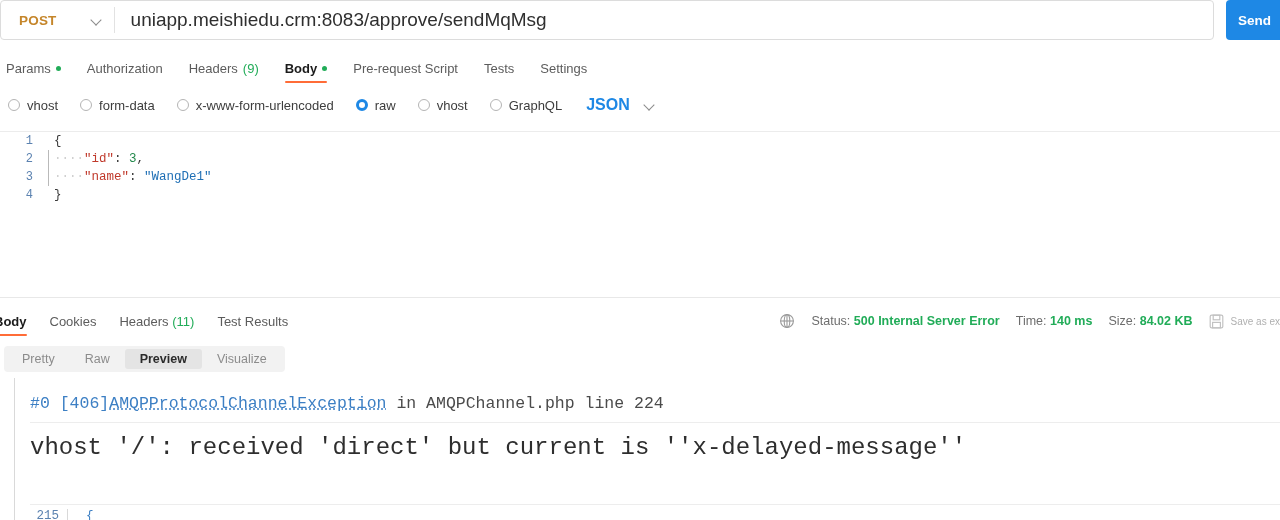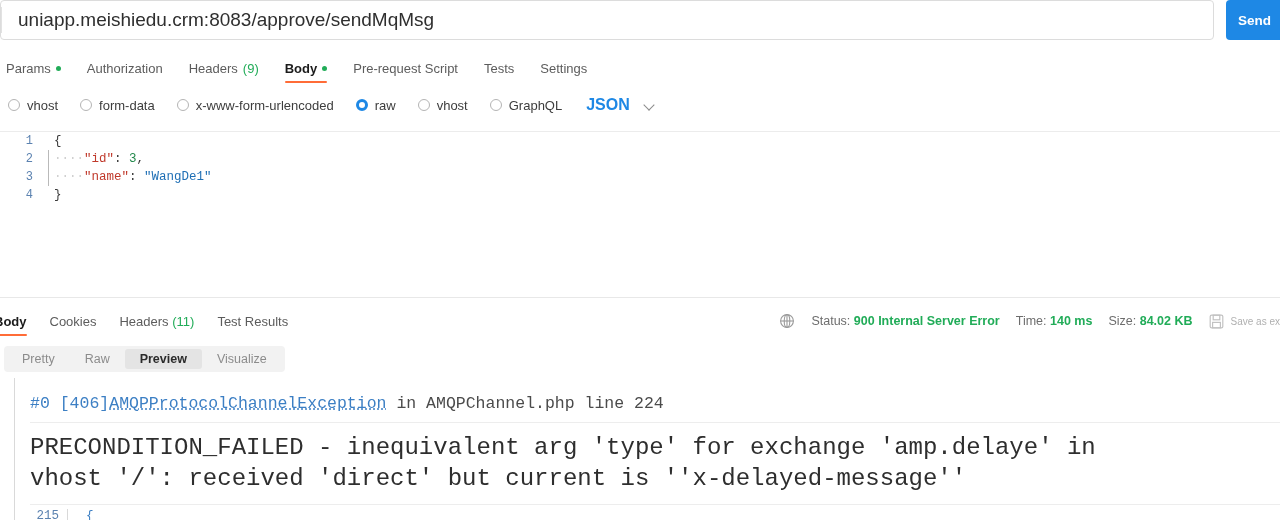--- a/index.html
+++ b/index.html
@@ -382,20 +382,24 @@
     background: #d9d9d9;
     margin-right: 18px;
   }
   .tail-code { color: #3c7fc4; }
 </style>
 </head>
 <body>
 
 <div class="url-bar-row">
   <div class="url-box">
+    <div class="method-select">
+      <span class="method-label">POST</span>
+      <span class="chev"></span>
+    </div>
     <div class="method-divider"></div>
     <input class="url-input" type="text" value="uniapp.meishiedu.crm:8083/approve/sendMqMsg" style="">
   </div>
   <button class="send-btn">Send</button>
 </div>
 
 <div class="req-tabs">
   <div class="req-tab">
     <span>Params</span>
     <span class="dot-green"></span>
@@ -493,21 +497,21 @@
 
   <div class="resp-meta">
     <span class="globe-ico">
       <svg viewBox="0 0 16 16" width="16" height="16">
         <circle cx="8" cy="8" r="6.4" fill="none" stroke="#9a9a9a" stroke-width="1.1"></circle>
         <ellipse cx="8" cy="8" rx="2.8" ry="6.4" fill="none" stroke="#9a9a9a" stroke-width="1.1"></ellipse>
         <line x1="1.7" y1="8" x2="14.3" y2="8" stroke="#9a9a9a" stroke-width="1.1"></line>
         <line x1="8" y1="1.6" x2="8" y2="14.4" stroke="#9a9a9a" stroke-width="1.1"></line>
       </svg>
     </span>
-    <span><span>Status:</span> <span class="meta-val">900 Internal Server Error</span></span>
+    <span><span>Status:</span> <span class="meta-val">500 Internal Server Error</span></span>
     <span><span>Time:</span> <span class="meta-val">140 ms</span></span>
     <span><span>Size:</span> <span class="meta-val">84.02 KB</span></span>
     <span class="save-ex">
       <span class="save-ico">
         <svg viewBox="0 0 15 15" width="15" height="15">
           <rect x="1.2" y="1.2" width="12.6" height="12.6" rx="1.4" fill="none" stroke="#c2c2c2" stroke-width="1.2"></rect>
           <rect x="4.2" y="1.2" width="6.6" height="4.6" fill="none" stroke="#c2c2c2" stroke-width="1.2"></rect>
           <rect x="3.6" y="8.4" width="7.8" height="5.4" fill="none" stroke="#c2c2c2" stroke-width="1.2"></rect>
         </svg>
       </span>
@@ -524,21 +528,20 @@
     <span class="pill">Visualize</span>
   </div>
 </div>
 
 <div class="preview-pane">
   <div class="err-head"><span class="err-idx">#0</span> <span class="err-idx">[406]</span><span class="err-link">AMQPProtocolChannelException</span> <span>in</span> <span>AMQPChannel.php</span> <span>line</span> <span>224</span></div>
 
   <div class="err-rule"></div>
 
   <div class="err-msg">
-    <div>PRECONDITION_FAILED - inequivalent arg 'type' for exchange 'amp.delaye' in</div>
     <div>vhost '/': received 'direct' but current is ''x-delayed-message''</div>
   </div>
 
   <div class="err-bottom-rule"></div>
 
   <div class="code-tail">
     <span class="tail-ln">215</span>
     <span class="tail-bar"></span>
     <span class="tail-code">{</span>
   </div>

